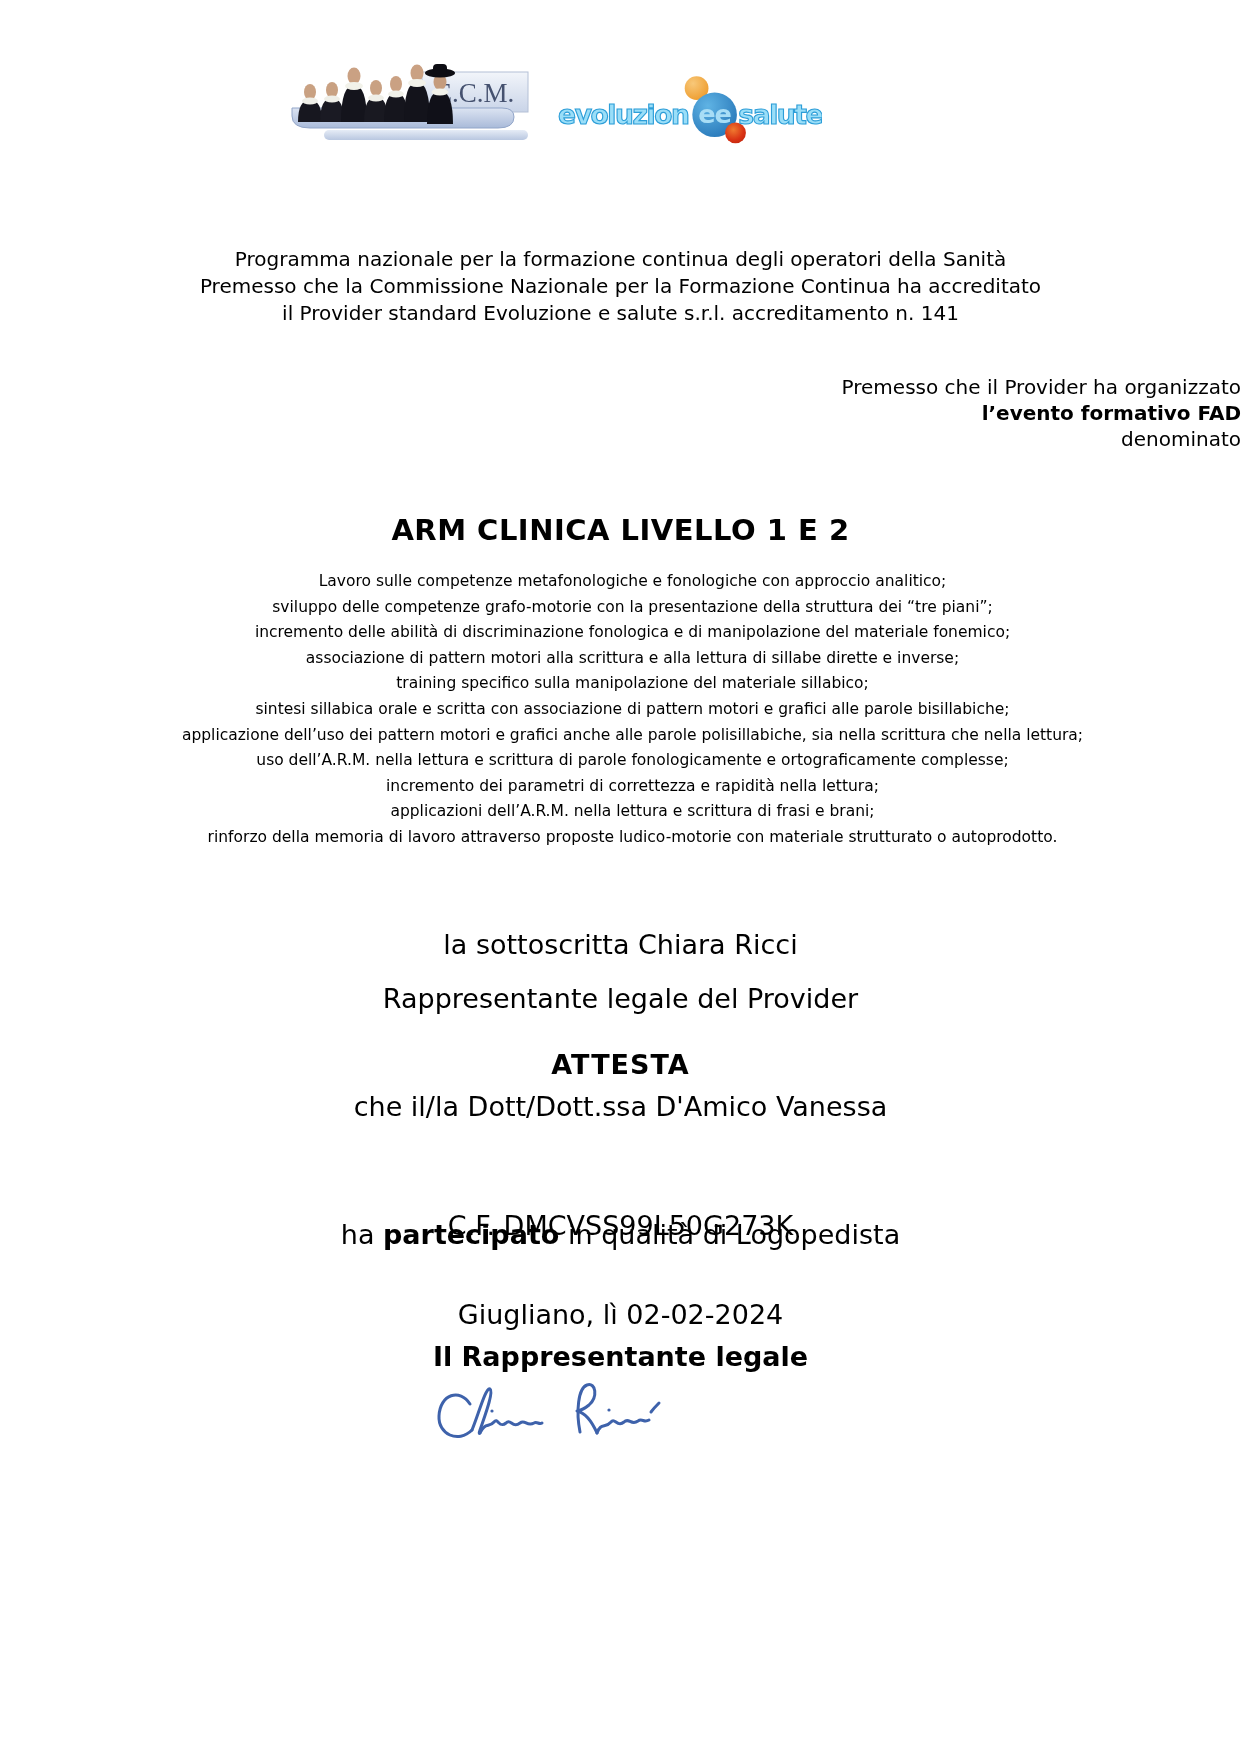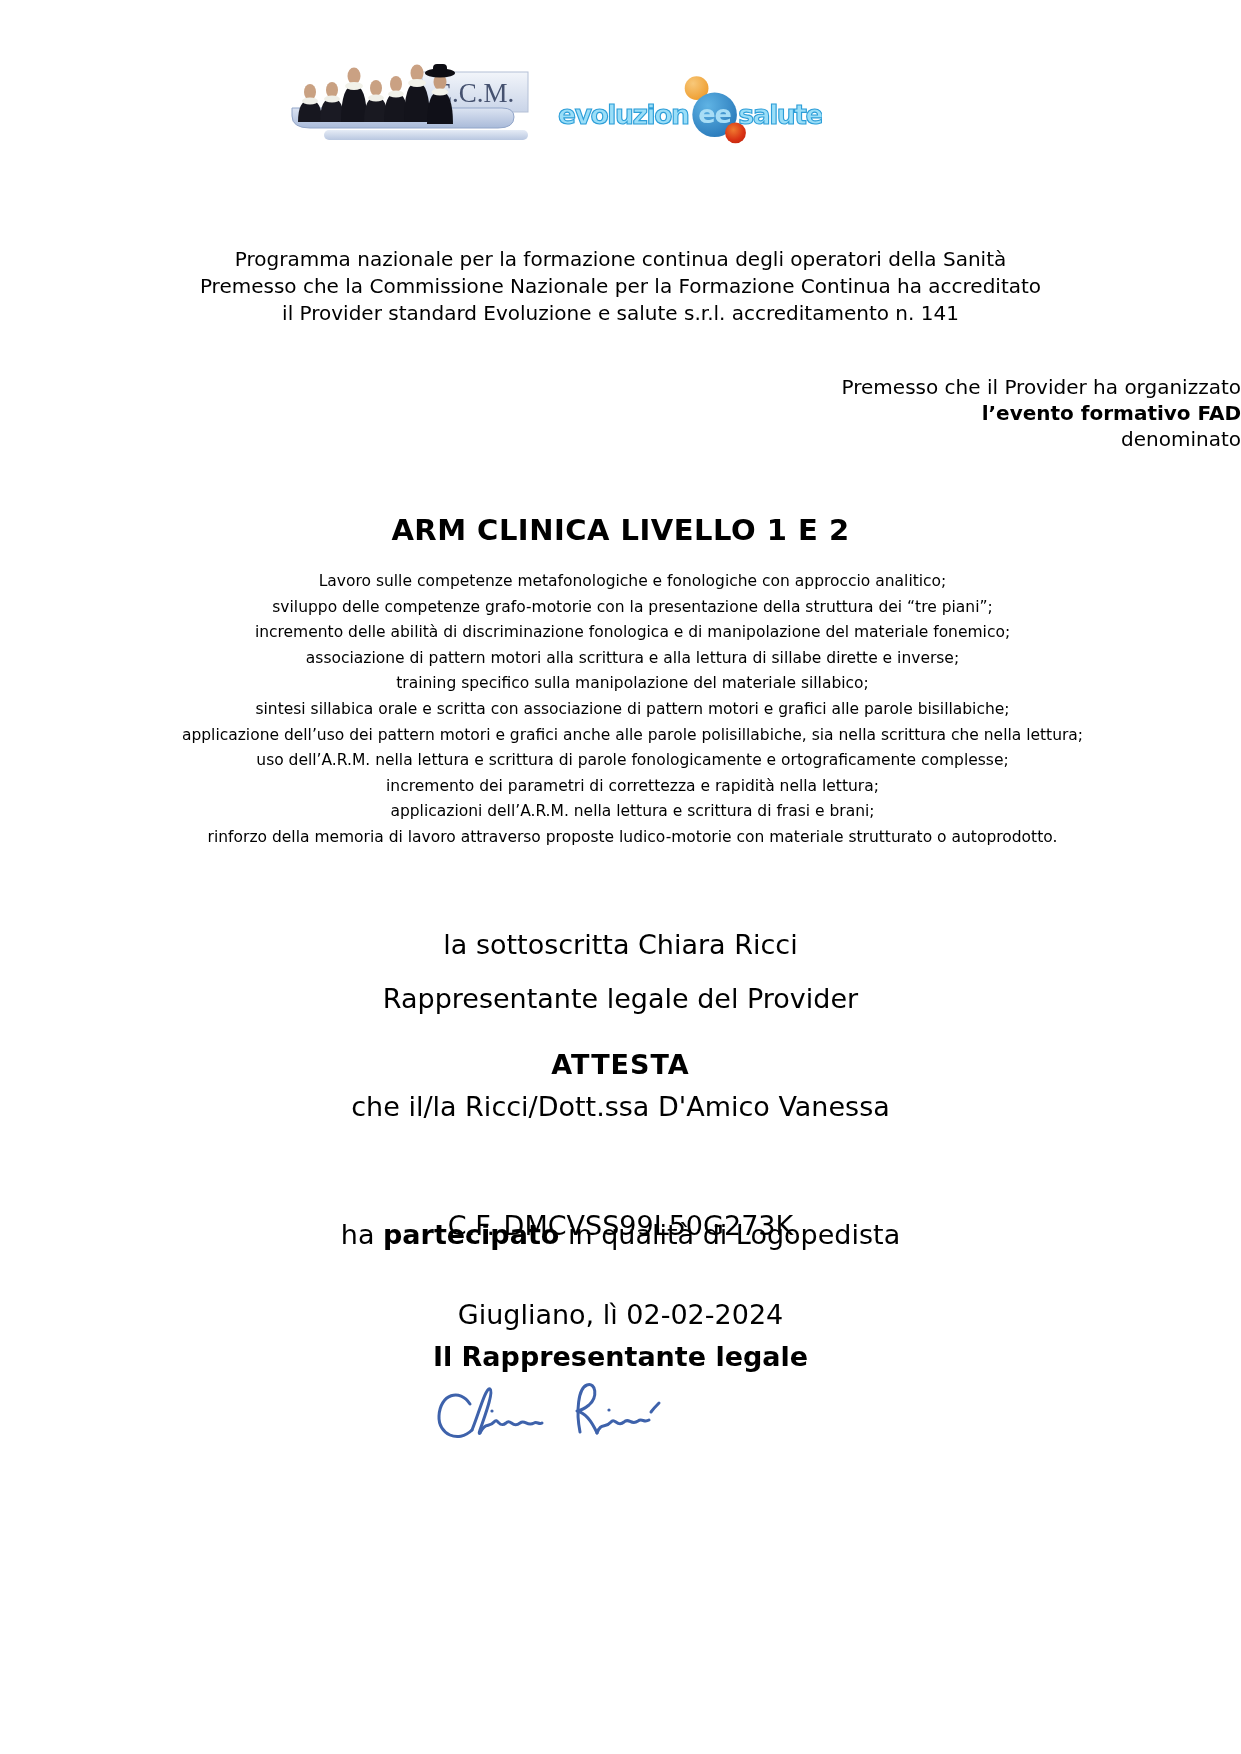--- a/index.html
+++ b/index.html
@@ -153,21 +153,21 @@
     <div>applicazione dell’uso dei pattern motori e grafici anche alle parole polisillabiche, sia nella scrittura che nella lettura;</div>
     <div>uso dell’A.R.M. nella lettura e scrittura di parole fonologicamente e ortograficamente complesse;</div>
     <div>incremento dei parametri di correttezza e rapidità nella lettura;</div>
     <div>applicazioni dell’A.R.M. nella lettura e scrittura di frasi e brani;</div>
     <div>rinforzo della memoria di lavoro attraverso proposte ludico-motorie con materiale strutturato o autoprodotto.</div>
   </div>
 
   <div class="abs body-text line-sottoscritta">la sottoscritta Chiara Ricci</div>
   <div class="abs body-text line-role">Rappresentante legale del Provider</div>
   <div class="abs body-text line-attesta">ATTESTA</div>
-  <div class="abs body-text line-participant">che il/la Ricci/Dott.ssa D'Amico Vanessa</div>
+  <div class="abs body-text line-participant">che il/la Dott/Dott.ssa D'Amico Vanessa</div>
   <div class="abs body-text line-cf">C.F. DMCVSS99L50G273K</div>
 
   <div class="abs body-text line-participation">
     <span>ha </span><span class="b">partecipato</span><span> in qualità di Logopedista</span>
   </div>
 
   <div class="abs body-text line-date">Giugliano, lì 02-02-2024</div>
   <div class="abs body-text line-sigtitle">Il Rappresentante legale</div>
 
   <div class="signature-wrap">

